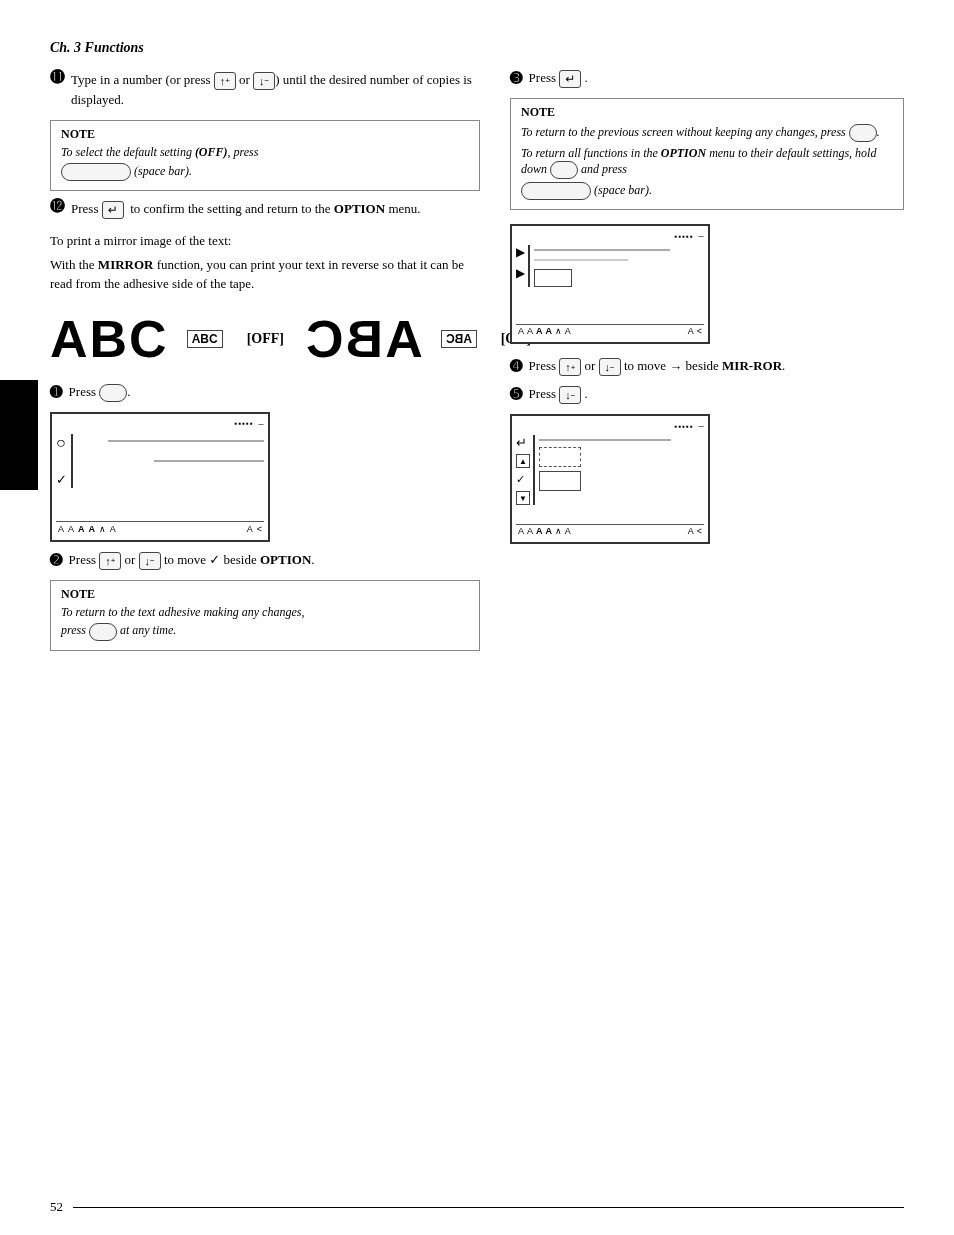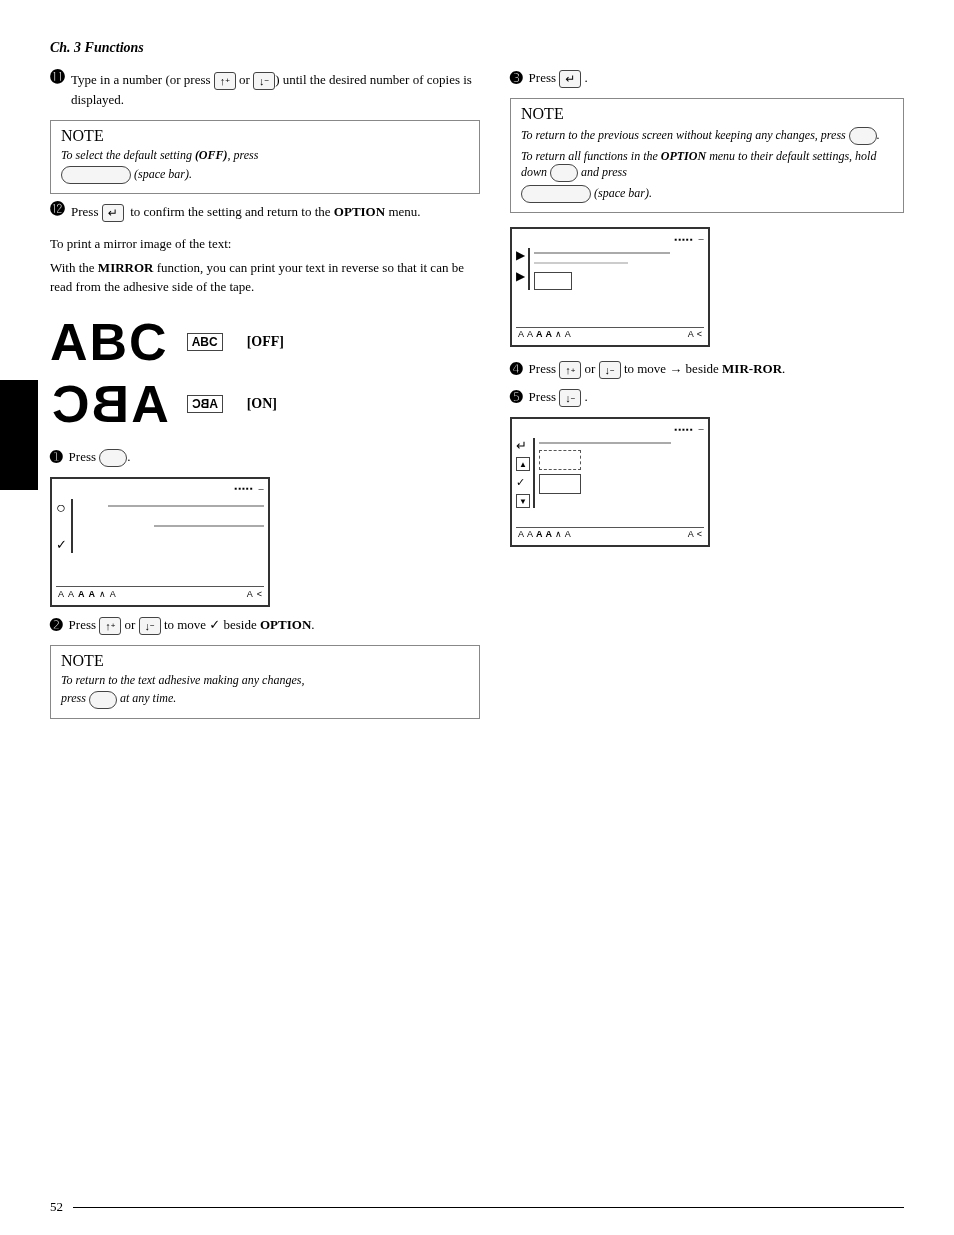--- a/index.html
+++ b/index.html
@@ -47,22 +47,22 @@
       flex-shrink: 0;
       margin-top: -1px;
     }
     .note-box {
       border: 1px solid #888;
       padding: 6px 10px;
       margin: 8px 0;
       font-size: 12px;
     }
     .note-box .note-title {
-      font-weight: normal;
-      font-size: 16px;
+      font-weight: bold;
+      font-size: 12px;
       margin-bottom: 3px;
     }
     .note-box p {
       margin: 3px 0;
       font-style: italic;
     }
     .key-btn {
       display: inline-flex;
       align-items: center;
       justify-content: center;
@@ -83,22 +83,22 @@
       border-radius: 9px;
       min-width: 28px;
     }
     .section-title {
       font-weight: normal;
       margin: 14px 0 6px 0;
       font-size: 13px;
     }
     .mirror-demo {
       display: flex;
-      flex-direction: column;
-      gap: 2px;
+      flex-direction: row;
+      gap: 20px;
       margin: 15px 0;
     }
     .mirror-row {
       display: flex;
       align-items: center;
       gap: 18px;
     }
     .abc-normal {
       font-size: 52px;
       font-weight: bold;

